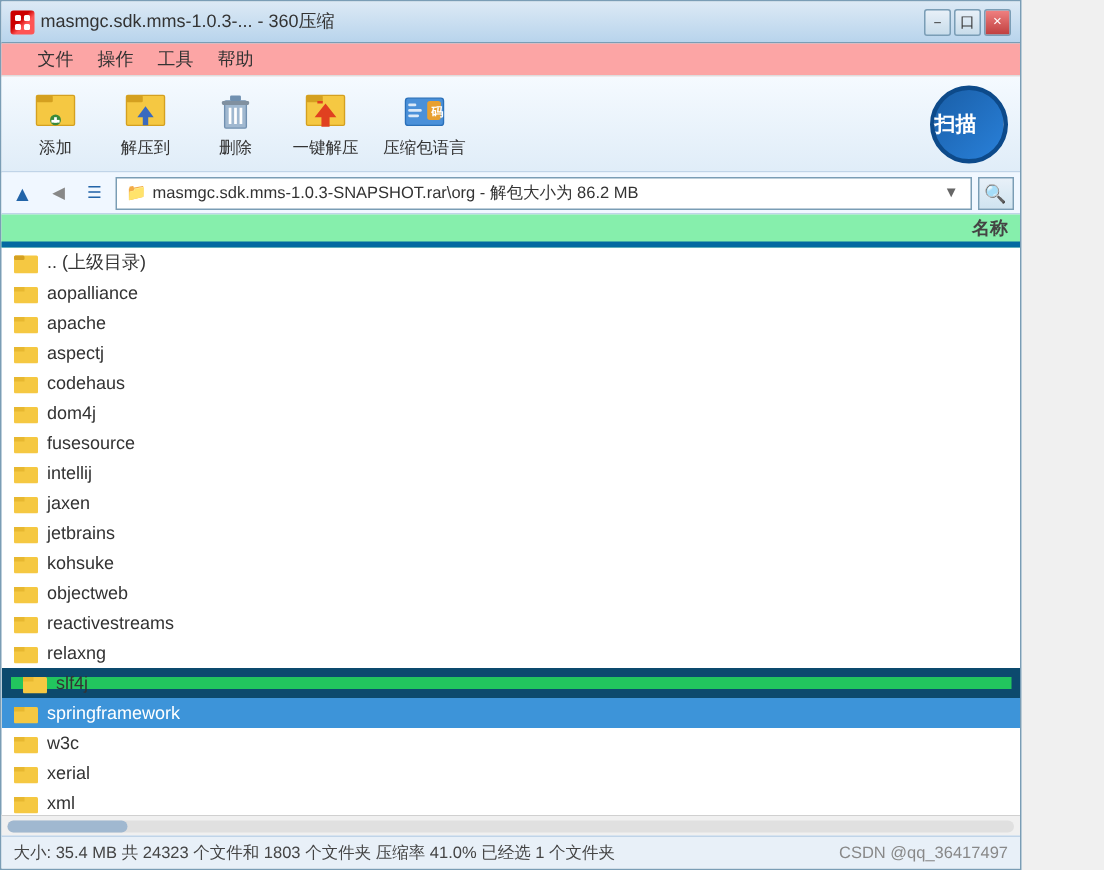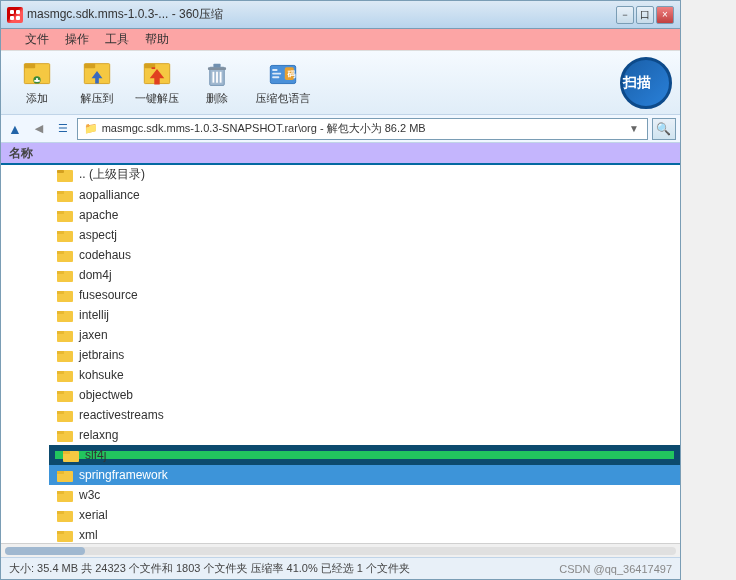--- a/index.html
+++ b/index.html
@@ -185,48 +185,48 @@
       background: linear-gradient(to bottom, #e8f0f8, #d0e4f0);
       display: flex;
       align-items: center;
       justify-content: center;
       cursor: pointer;
       font-size: 12px;
     }
 
     
     .col-header {
-      background: #c4b5fd;
+      background: #86efac;
       height: 22px;
       display: flex;
       align-items: center;
       padding: 0 8px;
-      border-bottom: 2px solid #0369a1;
+      border-bottom: 4px solid #0369a1;
       font-size: 12px;
       color: #444;
       font-weight: bold;
+      justify-content: flex-end;
     }
 
     
     .file-list {
       flex: 1;
       overflow-y: auto;
       background: #fff;
     }
 
     .file-item {
       height: 20px;
       display: flex;
       align-items: center;
       padding: 0 8px;
       cursor: pointer;
       font-size: 12px;
       color: #333;
       border-bottom: 1px solid transparent;
-      margin-left: 48px;
     }
 
     .file-item.selected {
       background: #3d94d9;
       color: #fff;
     }
 
     .file-item.highlighted {
       background: #22c55e;
       border: 6px solid #0c4a6e;
@@ -327,38 +327,38 @@
       <svg class="toolbar-icon" viewBox="0 0 32 32">
         <rect x="2" y="4" width="28" height="22" rx="1" fill="#f5c842" stroke="#d4a020" stroke-width="1"></rect>
         <rect x="2" y="4" width="12" height="5" fill="#d4a020" rx="1"></rect>
         <polygon points="16,12 22,20 18,20 18,26 14,26 14,20 10,20" fill="#3a6abf"></polygon>
       </svg>
       <span>解压到</span>
     </div>
 
     <div class="toolbar-btn">
       <svg class="toolbar-icon" viewBox="0 0 32 32">
-        <rect x="2" y="4" width="28" height="22" rx="1" fill="#f5c842" stroke="#d4a020" stroke-width="1"></rect>
-        <rect x="2" y="4" width="12" height="5" fill="#d4a020" rx="1"></rect>
-        <polygon points="16,10 24,20 19,20 19,27 13,27 13,20 8,20" fill="#e04020"></polygon>
-        <polygon points="10,10 14,10 14,8 10,8" fill="#e04020"></polygon>
-      </svg>
-      <span>一键解压</span>
-    </div>
-
-    <div class="toolbar-btn">
-      <svg class="toolbar-icon" viewBox="0 0 32 32">
         <rect x="8" y="8" width="16" height="20" rx="1" fill="#a0b8d0" stroke="#7090b0" stroke-width="1"></rect>
         <rect x="6" y="8" width="20" height="3" rx="1" fill="#8090a0"></rect>
         <rect x="12" y="4" width="8" height="4" rx="1" fill="#7090b0"></rect>
         <line x1="12" y1="13" x2="12" y2="25" stroke="#fff" stroke-width="2"></line>
         <line x1="16" y1="13" x2="16" y2="25" stroke="#fff" stroke-width="2"></line>
         <line x1="20" y1="13" x2="20" y2="25" stroke="#fff" stroke-width="2"></line>
       </svg>
       <span>删除</span>
+    </div>
+
+    <div class="toolbar-btn">
+      <svg class="toolbar-icon" viewBox="0 0 32 32">
+        <rect x="2" y="4" width="28" height="22" rx="1" fill="#f5c842" stroke="#d4a020" stroke-width="1"></rect>
+        <rect x="2" y="4" width="12" height="5" fill="#d4a020" rx="1"></rect>
+        <polygon points="16,10 24,20 19,20 19,27 13,27 13,20 8,20" fill="#e04020"></polygon>
+        <polygon points="10,10 14,10 14,8 10,8" fill="#e04020"></polygon>
+      </svg>
+      <span>一键解压</span>
     </div>
 
     <div class="toolbar-btn" style="width:68px">
       <svg class="toolbar-icon" viewBox="0 0 32 32">
         <rect x="2" y="6" width="28" height="20" rx="2" fill="#4a90d9" stroke="#2a70b9" stroke-width="1"></rect>
         <rect x="4" y="10" width="6" height="2" rx="1" fill="#fff" opacity="0.8"></rect>
         <rect x="4" y="14" width="10" height="2" rx="1" fill="#fff" opacity="0.8"></rect>
         <rect x="4" y="18" width="8" height="2" rx="1" fill="#fff" opacity="0.8"></rect>
         <rect x="18" y="8" width="10" height="14" rx="2" fill="#e8a030"></rect>
         <text x="21" y="19" font-size="9" fill="#fff" font-weight="bold">码</text>

